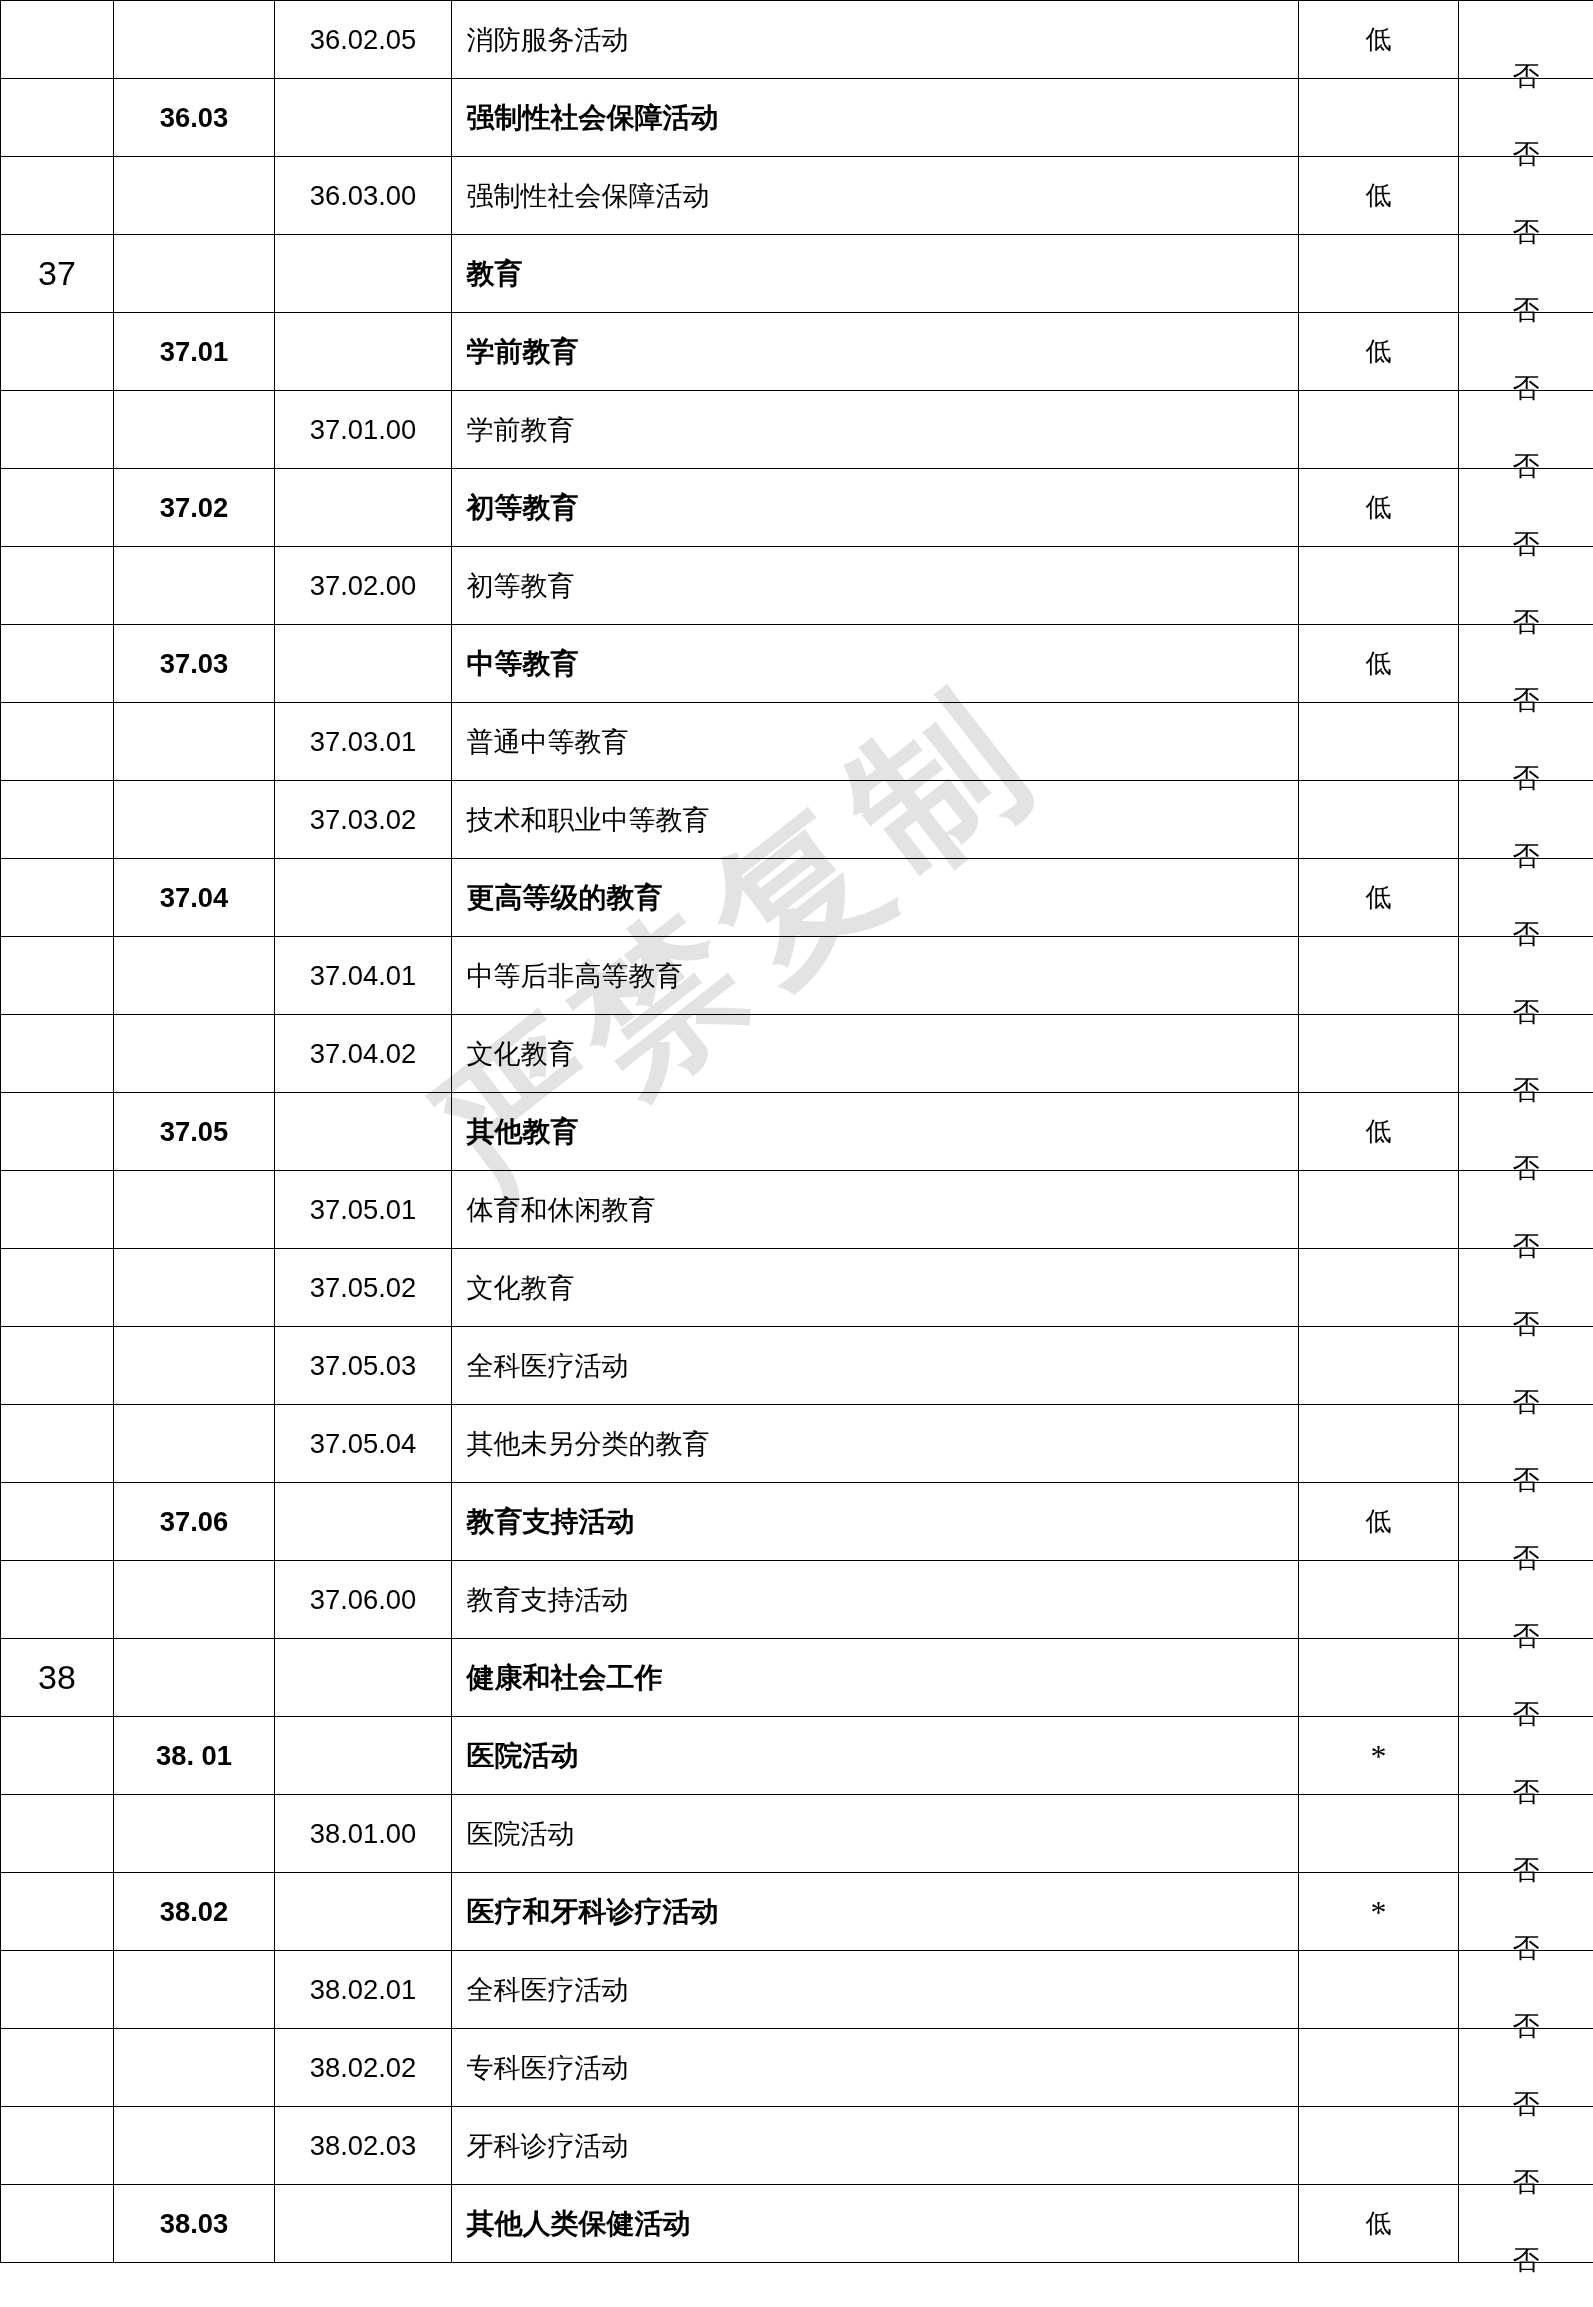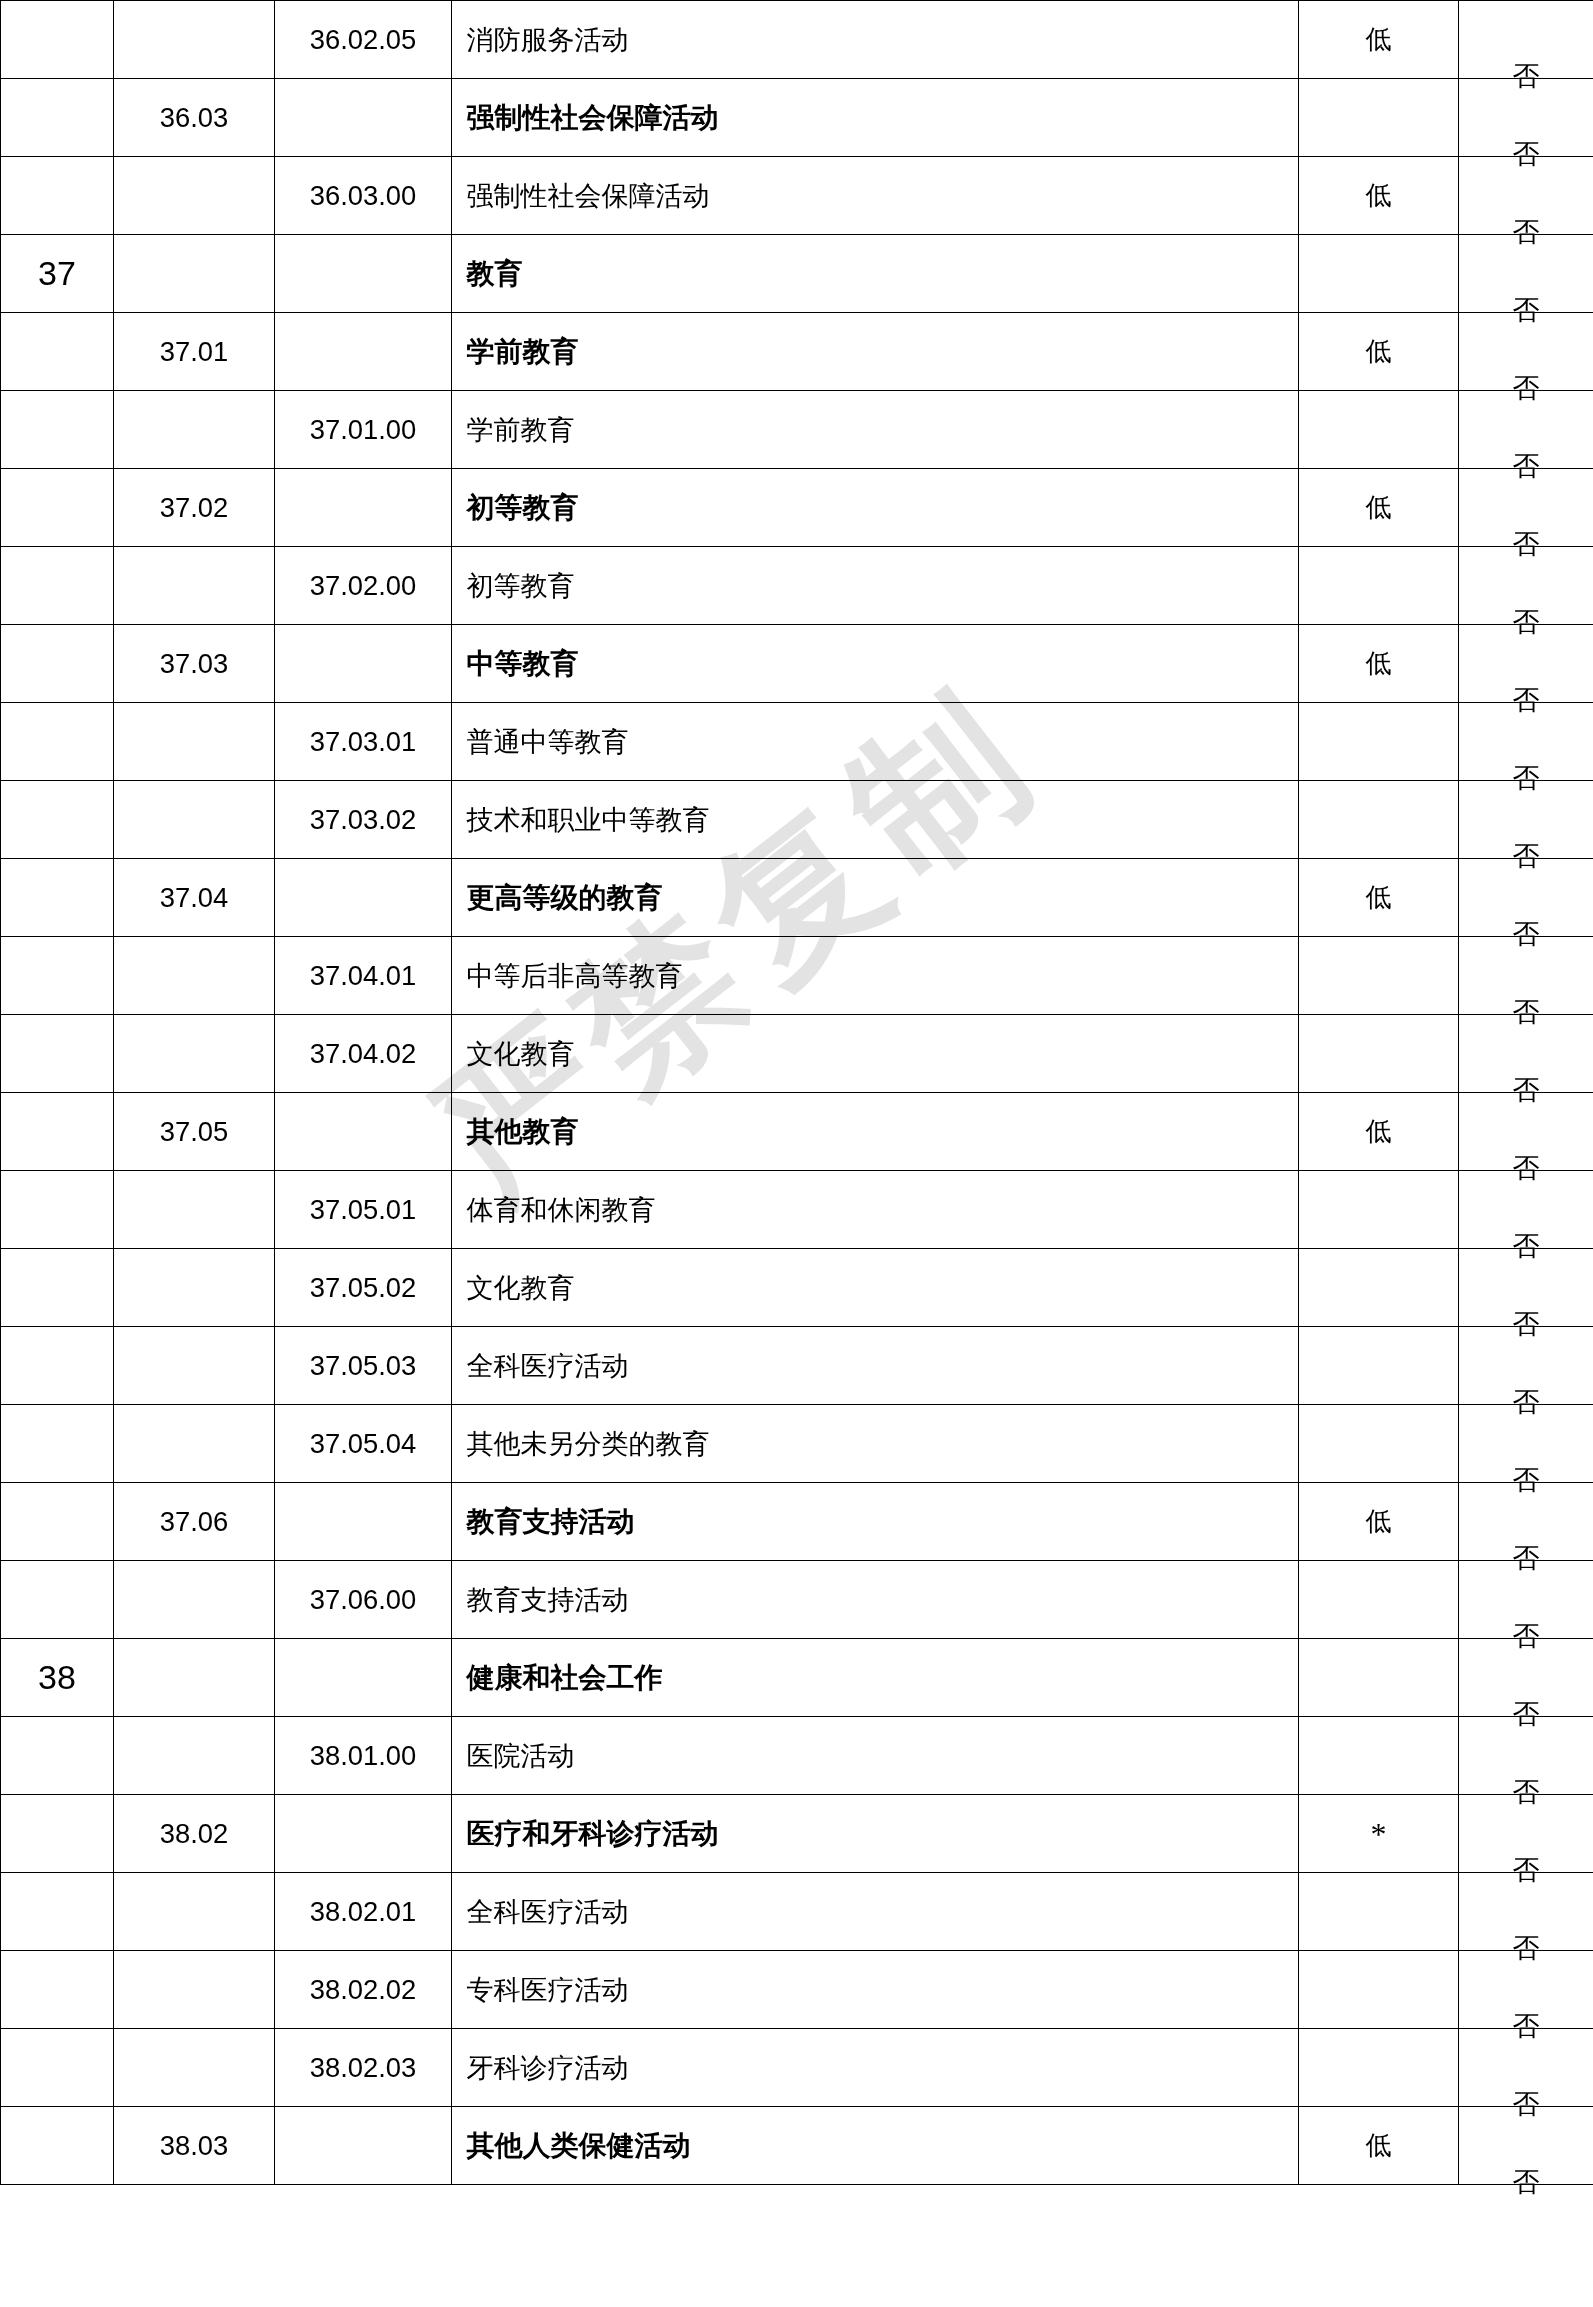--- a/index.html
+++ b/index.html
@@ -67,21 +67,21 @@
   }
   .cell.center { justify-content: center; }
   .cell.left { justify-content: flex-start; padding-left: 14.5px; text-align: right; }
 
   .t-division {
     font-size: 34px;
     font-family: "Liberation Sans", sans-serif;
   }
   .t-group {
     font-size: 27.4px;
-    font-weight: normal;
+    font-weight: bold;
     font-family: "Liberation Sans", sans-serif;
   }
   .t-class {
     font-size: 27.4px;
     font-family: "Liberation Sans", sans-serif;
   }
   .t-name {
     font-size: 27px;
     font-family: "Liberation Serif", "DejaVu Serif", serif;
   }
@@ -832,20 +832,52 @@
           </td>
         </tr>
         <tr>
           <td>
             <div class="cell center">
               <span class="t-division"></span>
             </div>
           </td>
           <td>
             <div class="cell center">
+              <span class="t-group">38. 01</span>
+            </div>
+          </td>
+          <td>
+            <div class="cell center">
+              <span class="t-class"></span>
+            </div>
+          </td>
+          <td>
+            <div class="cell left">
+              <span class="t-name bold">医院活动</span>
+            </div>
+          </td>
+          <td>
+            <div class="cell center">
+              <span class="t-level star">*</span>
+            </div>
+          </td>
+          <td>
+            <div class="cell center flag">
+              <span class="t-flag">否</span>
+            </div>
+          </td>
+        </tr>
+        <tr>
+          <td>
+            <div class="cell center">
+              <span class="t-division"></span>
+            </div>
+          </td>
+          <td>
+            <div class="cell center">
               <span class="t-group"></span>
             </div>
           </td>
           <td>
             <div class="cell center">
               <span class="t-class">38.01.00</span>
             </div>
           </td>
           <td>
             <div class="cell left">

